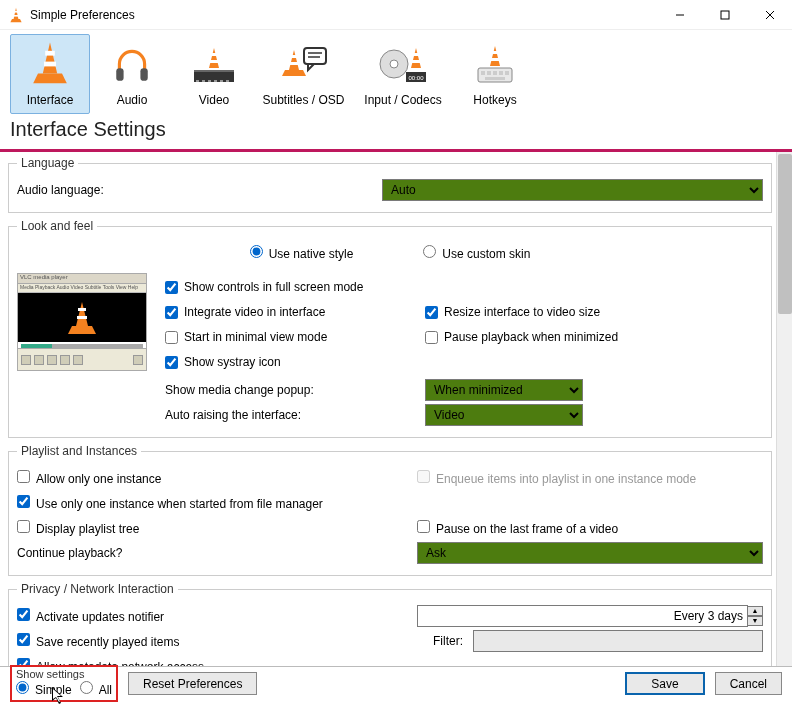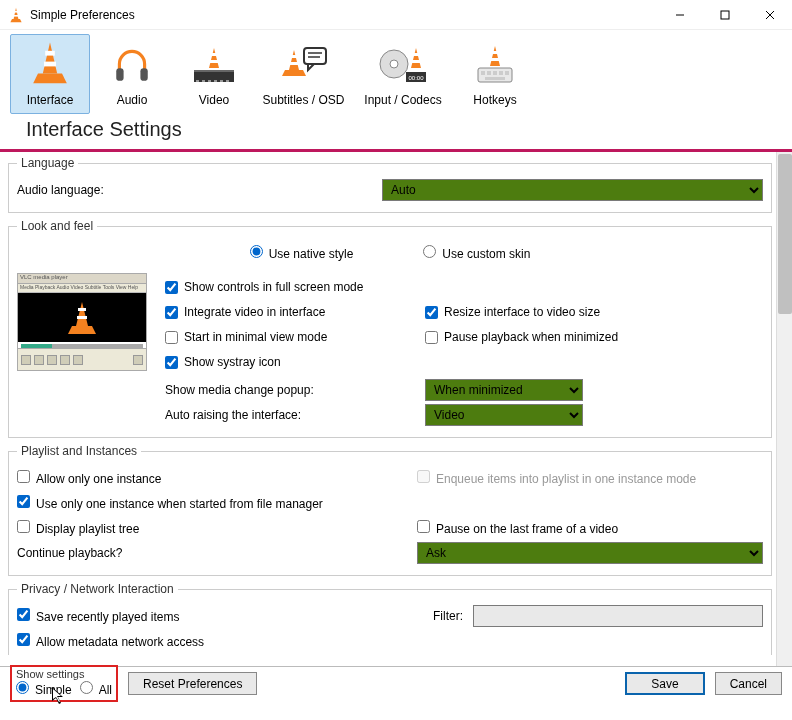--- a/index.html
+++ b/index.html
@@ -39,21 +39,21 @@
     padding: 4px 2px 6px 2px;
     border: 1px solid transparent;
     border-radius: 2px;
     font-size: 12px;
   }
   .tabitem.selected { background:#cde6f7; border:1px solid #7bb1e0; }
   .tabicon { height: 50px; display:flex; align-items:center; justify-content:center; margin-bottom:4px;}
   .tabitem.subs { width: 95px; }
   .tabitem.codec { width: 100px; }
   .section-title {
-    font-size: 20px; font-weight: 400; padding: 4px 10px 8px 10px; color:#222;margin-left:16px;
+    font-size: 20px; font-weight: 400; padding: 4px 10px 8px 10px; color:#222;
   }
   .content-wrap {
     position: relative;
     display: flex;
     border-top: 3px solid #be185d;
     height: 517px;
     justify-content: space-between;
   }
   .content {
     flex: 1;
@@ -362,20 +362,30 @@
     </div>
     <div class="row">
       <label style="width:400px">Continue playback?</label>
       <select class="wide"><option>Ask</option></select>
     </div>
   </fieldset>
 
   <fieldset style="border-bottom:none;margin-bottom:0;padding-bottom:0">
     <legend>Privacy / Network Interaction</legend>
     <div class="row">
+      <div style="width:400px"><label><input type="checkbox" checked="" style=""><span>Activate updates notifier</span></label></div>
+      <div class="spinwrap wide">
+        <input type="text" class="wide" style="text-align: right; background: rgb(255, 255, 255);" value="Every 3 days">
+        <div class="spinbtns">
+              <div>▲</div>
+              <div>▼</div>
+            </div>
+      </div>
+    </div>
+    <div class="row">
       <div style="width:416px"><label><input type="checkbox" checked="" style=""><span>Save recently played items</span></label></div>
       <label style="width:40px">Filter:</label>
       <input type="text" class="filterin" style="">
     </div>
     <div class="row">
           <label><input type="checkbox" checked="" style=""><span>Allow metadata network access</span></label>
         </div>
   </fieldset>
 
 </div>

